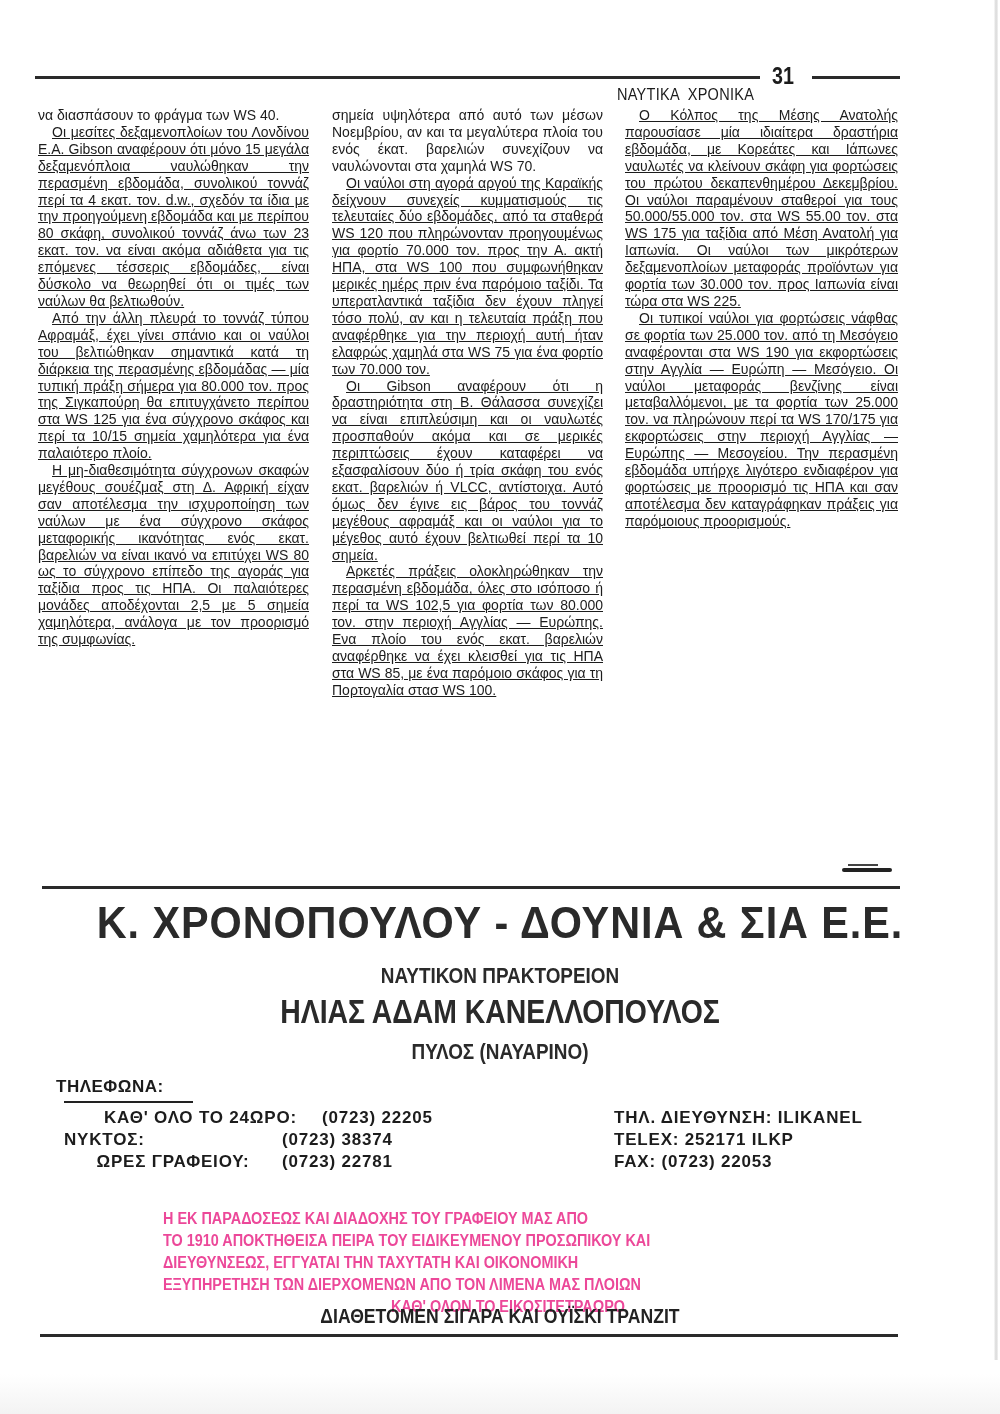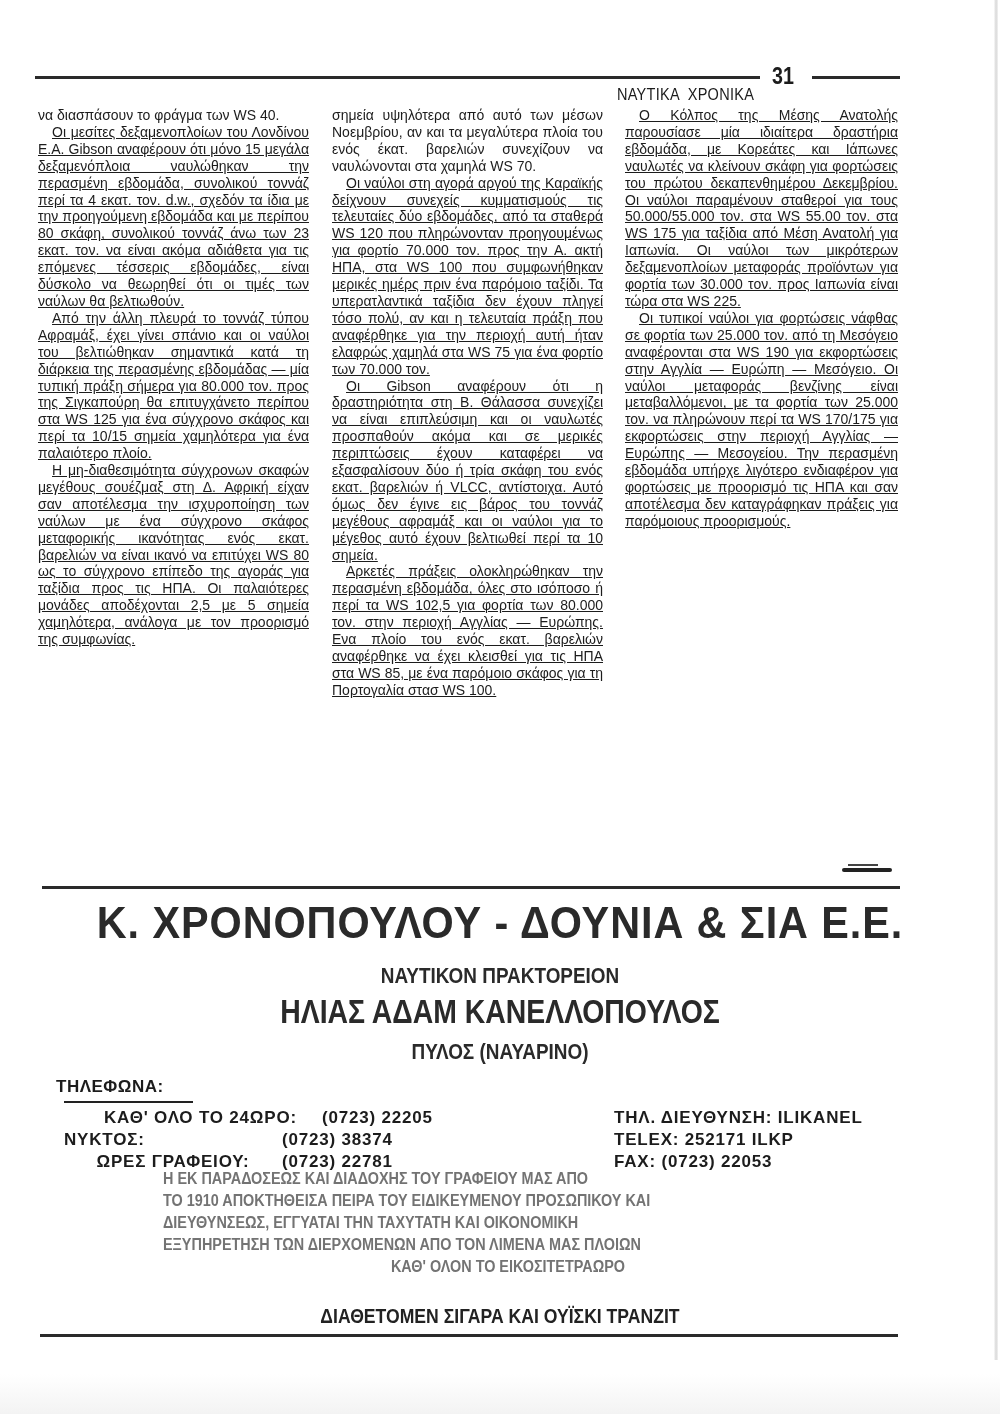--- a/index.html
+++ b/index.html
@@ -33,21 +33,21 @@
     .ad-sub2 { position: absolute; left: 0; top: 993px; width: 1000px; text-align: center; font-size: 33px; font-weight: bold; color: #2a2a2a; transform: scaleX(0.86); }
     .ad-sub3 { position: absolute; left: 0; top: 1039px; width: 1000px; text-align: center; font-size: 22px; font-weight: bold; color: #2a2a2a; transform: scaleX(0.86); }
 
     .phones-label { position: absolute; left: 56px; top: 1077px; font-size: 17px; font-weight: bold; letter-spacing: 0.5px; }
     .phones-underline { position: absolute; left: 64px; top: 1101px; width: 129px; height: 2px; background: #222; }
     .phone-row { position: absolute; left: 64px; font-size: 17px; font-weight: bold; letter-spacing: 0.8px; white-space: nowrap; }
     .phone-row .lbl { display: inline-block; width: 218px; }
     .phone-row .num { display: inline-block; }
     .contact-row { position: absolute; left: 570px; font-size: 17px; font-weight: bold; letter-spacing: 0.8px; white-space: nowrap; margin-left: 44px; }
 
-    .ad-body { position: absolute; left: 163px; top: 1168px; width: 640px; font-size: 16px; line-height: 22px; font-weight: bold; color: #737373; }
+    .ad-body { position: absolute; left: 163px; top: 1208px; width: 640px; font-size: 16px; line-height: 22px; font-weight: bold; color: #ec4899; }
     .ad-body .ln { white-space: nowrap; transform: scaleX(0.9); transform-origin: left top; }
     .ad-body .ln.center { text-align: center; transform-origin: center top; width: 690px; }
     .ad-tagline { position: absolute; left: 0; top: 1305px; width: 1000px; text-align: center; font-size: 20px; font-weight: bold; color: #222; transform: scaleX(0.88); }
     .ad-rule-bottom { position: absolute; left: 40px; top: 1334px; width: 858px; height: 3px; background: #2a2a2a; }
   </style>
 </head>
 <body>
 
 <div class="edge-right"></div>
 <div class="edge-bottom"></div>

